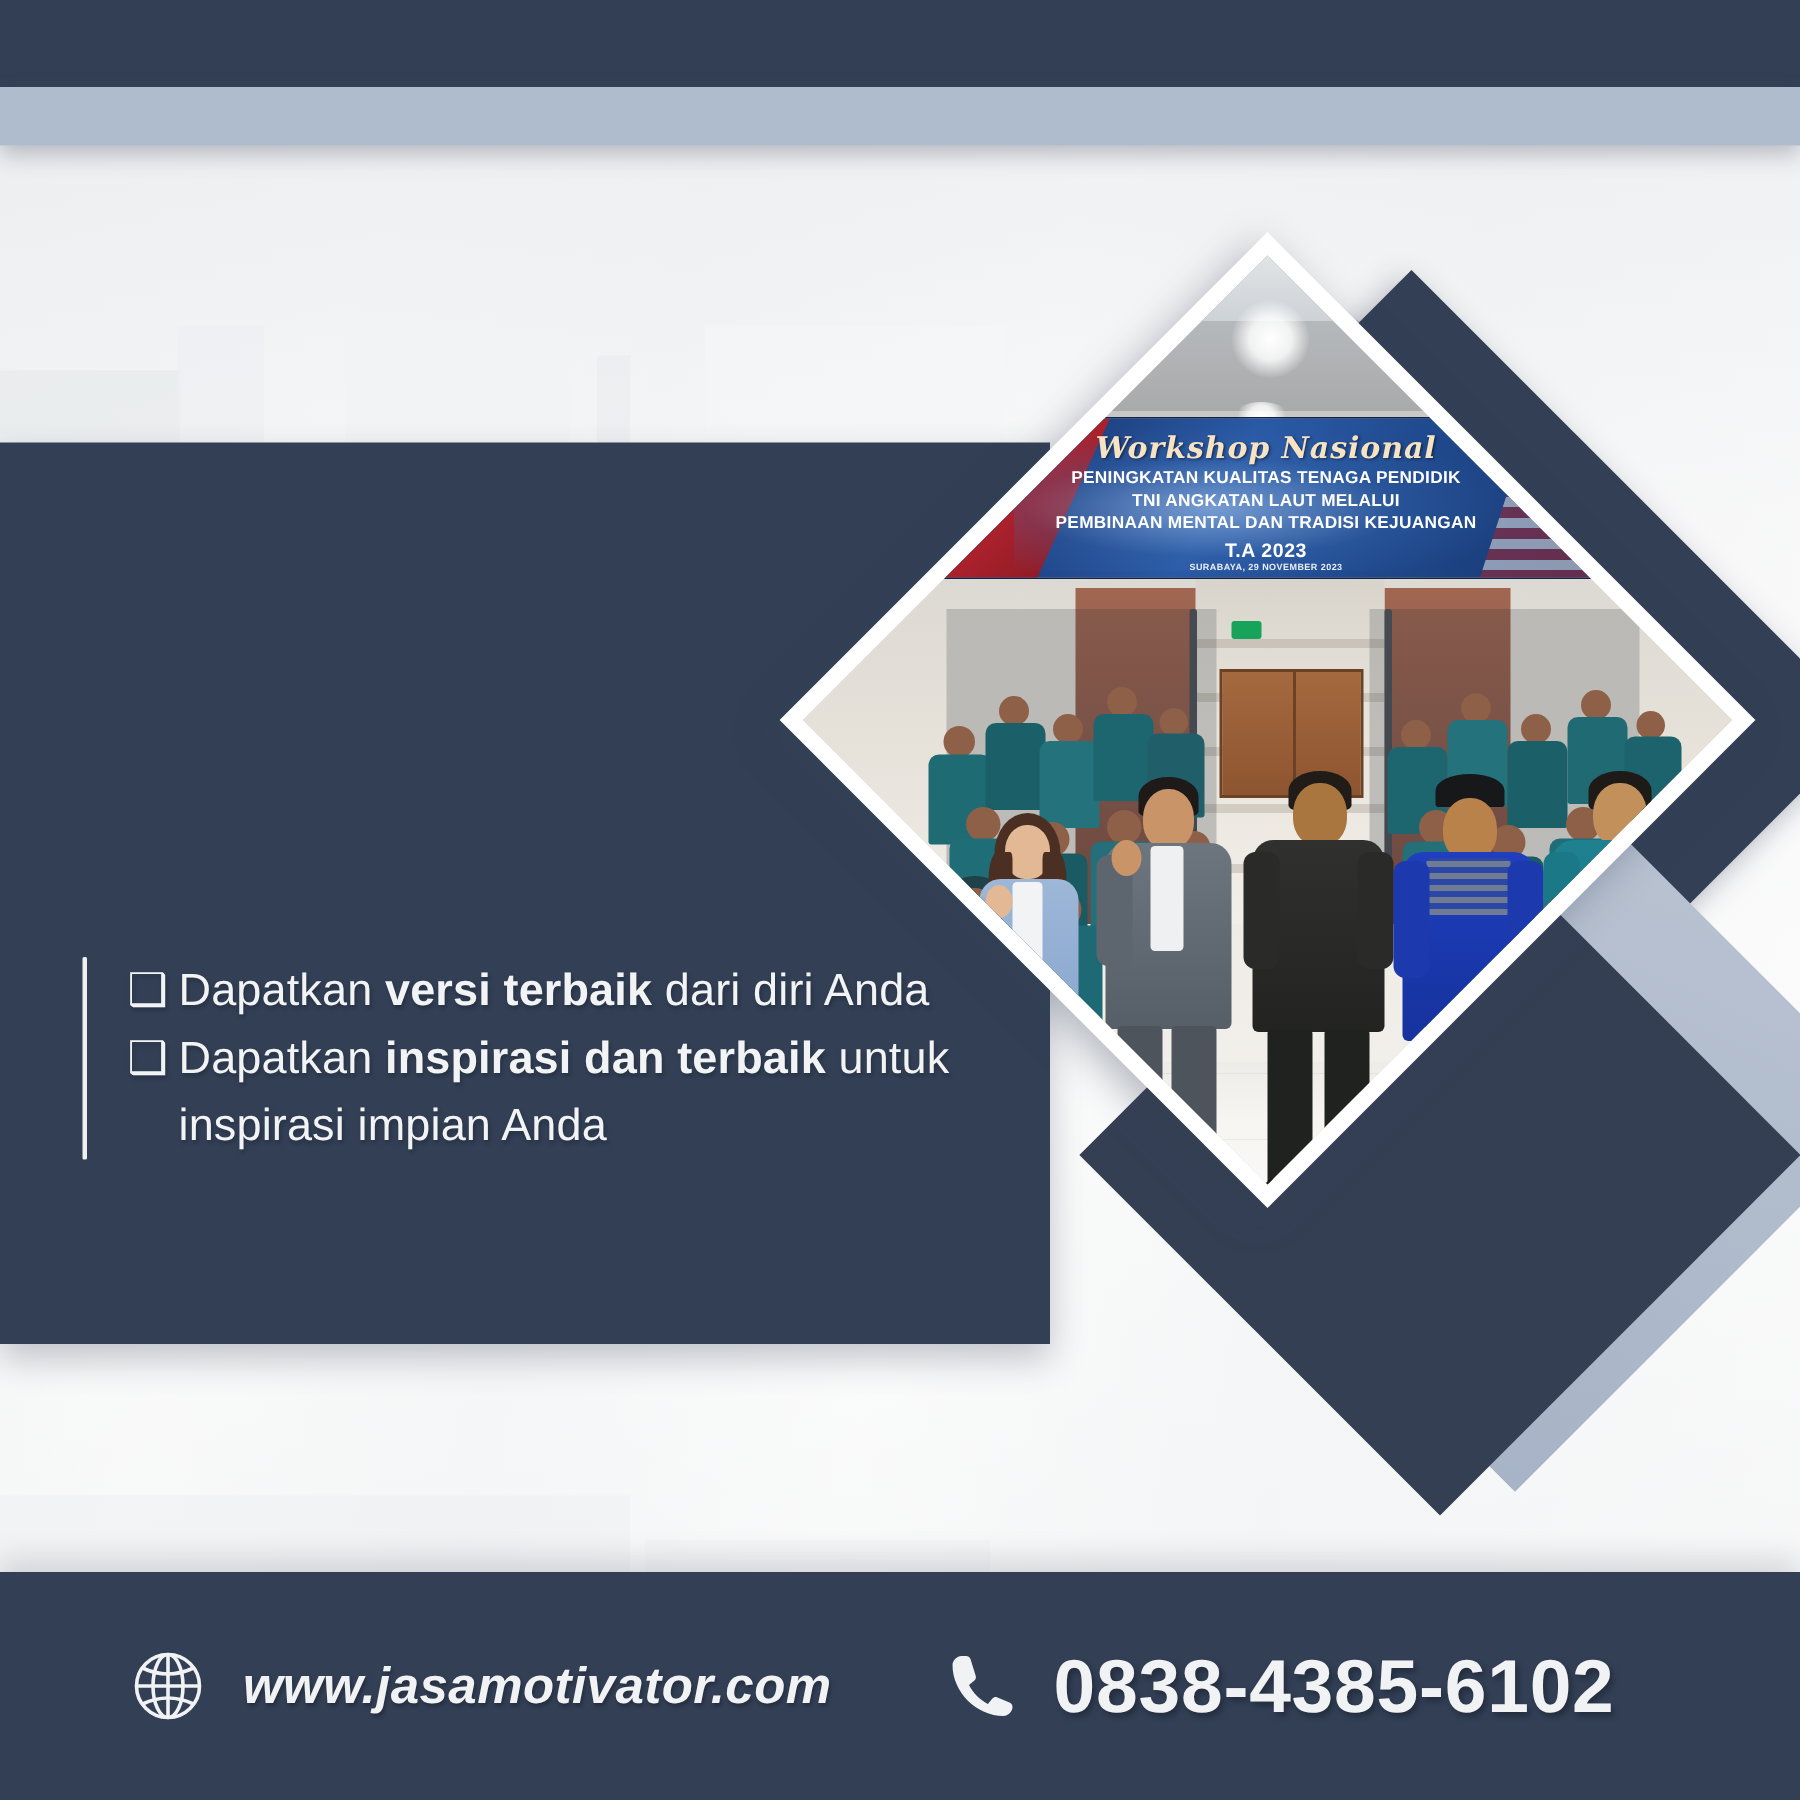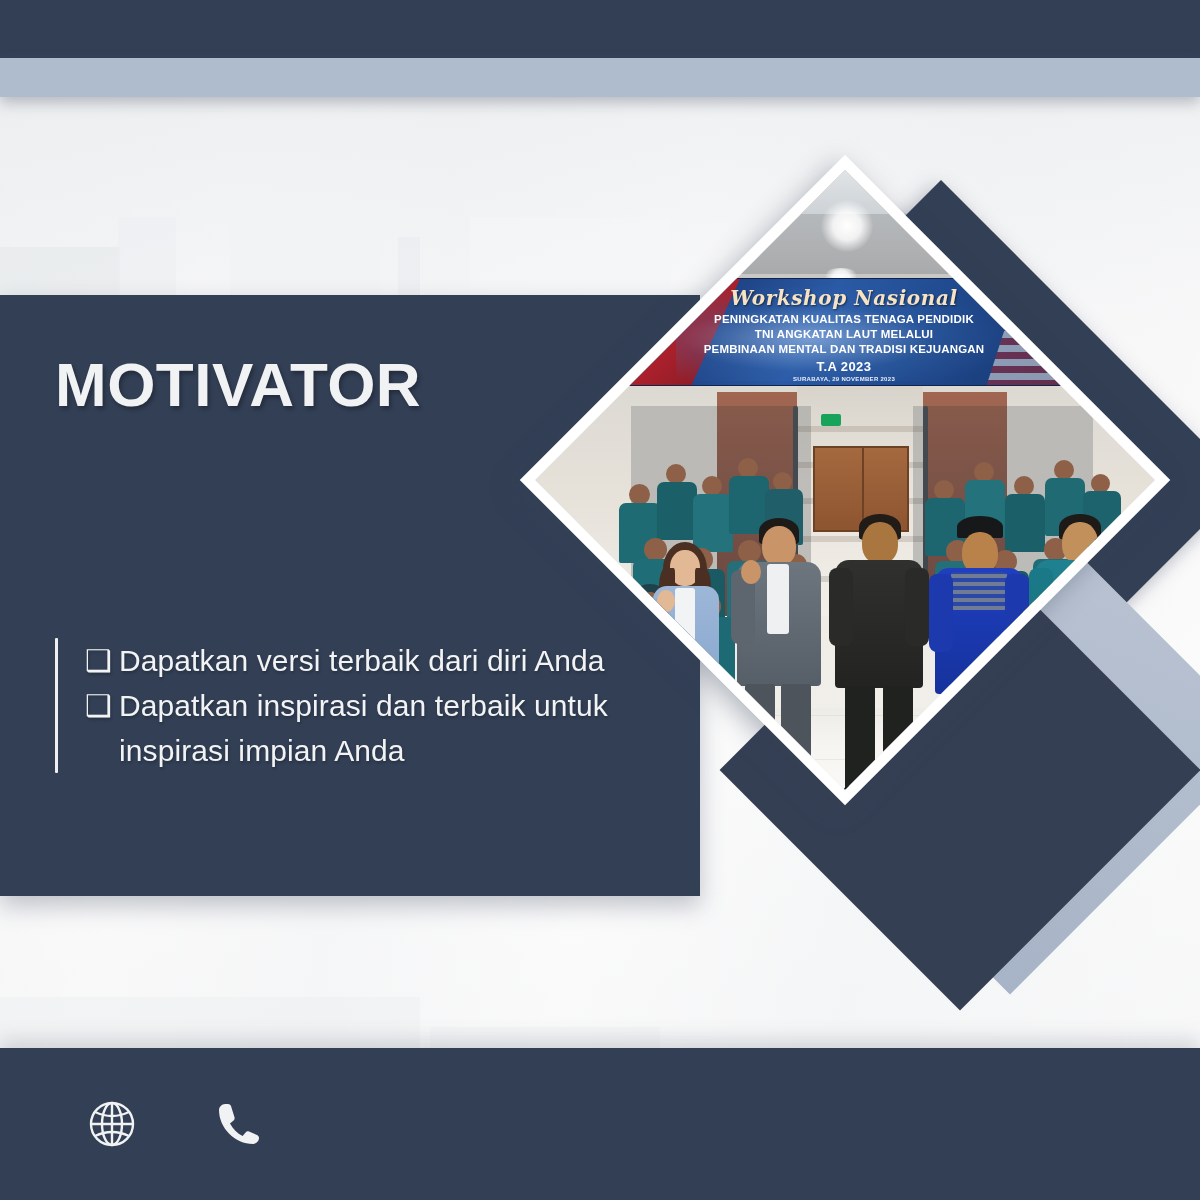--- a/index.html
+++ b/index.html
@@ -54,21 +54,21 @@
   .bullets { position:absolute; left:55px; top:343px; width:600px; display:flex; }
   .accent-rule { width:3px; background:#eef0f2; margin-right:27px; flex:0 0 auto; border-radius:1px; }
   .bullet-list { flex:1 1 auto; }
   .bullet {
     display:flex; align-items:flex-start;
     color:#f2f3f4; font-size:30px; line-height:45px; letter-spacing:.1px;
     text-shadow:1px 2px 3px rgba(0,0,0,.25);
   }
   .bullet .mark { flex:0 0 auto; width:34px; font-size:30px; line-height:45px; }
   .bullet .txt  { flex:1 1 auto; }
-  .bullet .txt b { font-weight:normal; }
+  .bullet .txt b { font-weight:bold; }
 
   
   .dia { position:absolute; transform:rotate(45deg); }
 
   .dia-gray {
     left:695px; top:300px; width:420px; height:420px;
     background:linear-gradient(145deg,#c3cddb 0%, #aab6c8 55%, #9aa7bb 100%);
     z-index:2;
     box-shadow:0 8px 20px rgba(90,100,118,.25);
   }
@@ -235,21 +235,20 @@
   <div class="band-light"></div>
 
   <div class="dia dia-gray"></div>
   <div class="dia dia-navy"></div>
   <div class="dia dia-gray2"></div>
   <div class="dia dia-navy2"></div>
 
   <div class="panel">
 
     <div class="headline">
-      <div>MOTIVATOR</div>
     </div>
 
     <div class="bullets">
       <div class="accent-rule"></div>
       <div class="bullet-list">
 
         <div class="bullet">
           <span class="mark">❑</span>
           <span class="txt"><span>Dapatkan </span><b>versi terbaik</b><span> dari diri Anda</span></span>
         </div>
@@ -486,25 +485,27 @@
       <span class="globe-icon">
         <svg viewBox="0 0 52 52" width="52" height="52" fill="none" stroke="#f1f2f3" stroke-width="2.4">
           <circle cx="26" cy="26" r="21"></circle>
           <ellipse cx="26" cy="26" rx="10" ry="21"></ellipse>
           <line x1="5" y1="26" x2="47" y2="26"></line>
           <path d="M9 14 Q26 22 43 14"></path>
           <path d="M9 38 Q26 30 43 38"></path>
           <line x1="26" y1="5" x2="26" y2="47"></line>
         </svg>
       </span>
+      <span class="f-web-text">www.jasamotivator.com</span>
     </div>
 
     <div class="f-phone">
       <span class="phone-icon">
         <svg viewBox="0 0 50 50" width="50" height="50">
           <path d="M11 5c-3 0-6 3-6 6 0 18 16 34 34 34 3 0 6-3 6-6 0-1.4-.8-2.5-2-3l-8-3.4c-1.2-.5-2.6-.2-3.4.8l-3 3.6c-5.4-2.8-9.8-7.2-12.6-12.6l3.6-3c1-.8 1.3-2.2.8-3.4L17 7c-.5-1.2-1.6-2-3-2z" fill="#f1f2f3"></path>
         </svg>
       </span>
+      <span class="f-phone-text">0838-4385-6102</span>
     </div>
 
   </div>
 
 </div>
 
 </body></html>

